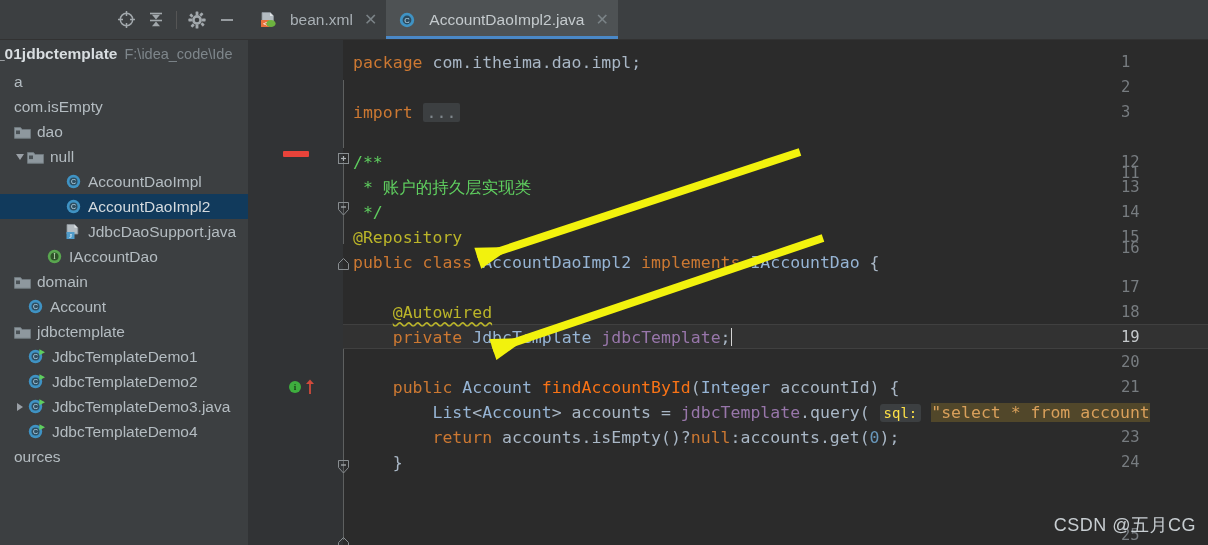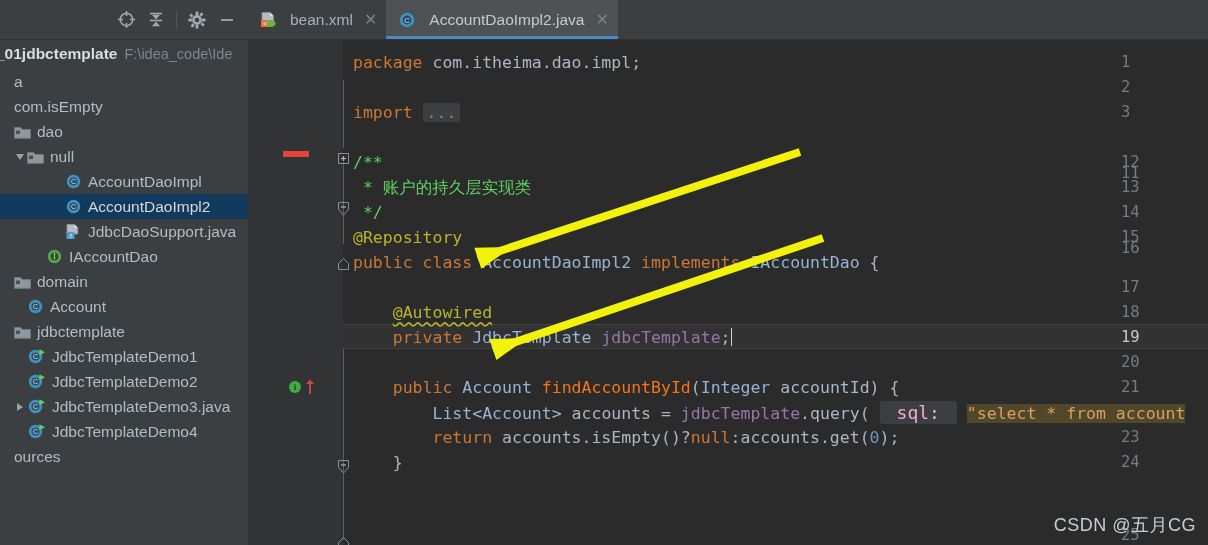--- a/index.html
+++ b/index.html
@@ -114,22 +114,22 @@
   .kw { color: #cc7832; }
   .cls { color: #96b4d4; }
   .cmt { color: #5fce5f; }
   .ann { color: #bbb529; }
   .fld { color: #9876aa; }
   .mth { color: #f97316; }
   .num0 { color: #6897bb; }
   .str { color: #d9a05b; background: #51472a; }
   .pl { color: #a9b7c6; }
   .hint {
-    color: #f9a8d4; background: #3c3f41; font-size: 18px;
-    padding: 1px 17px; border-radius: 3px;
+    color: #fde047; background: #3c3f41; font-size: 14px;
+    padding: 1px 4px; border-radius: 3px;
     font-family: "DejaVu Sans Mono", monospace;
   }
   .fold-ph {
     background: #3c3f41; color: #7e868b; padding: 0 4px; border-radius: 2px;
   }
   .squig {
     text-decoration: underline wavy #bbb529;
     text-underline-offset: 3px;
   }
   .caret {

